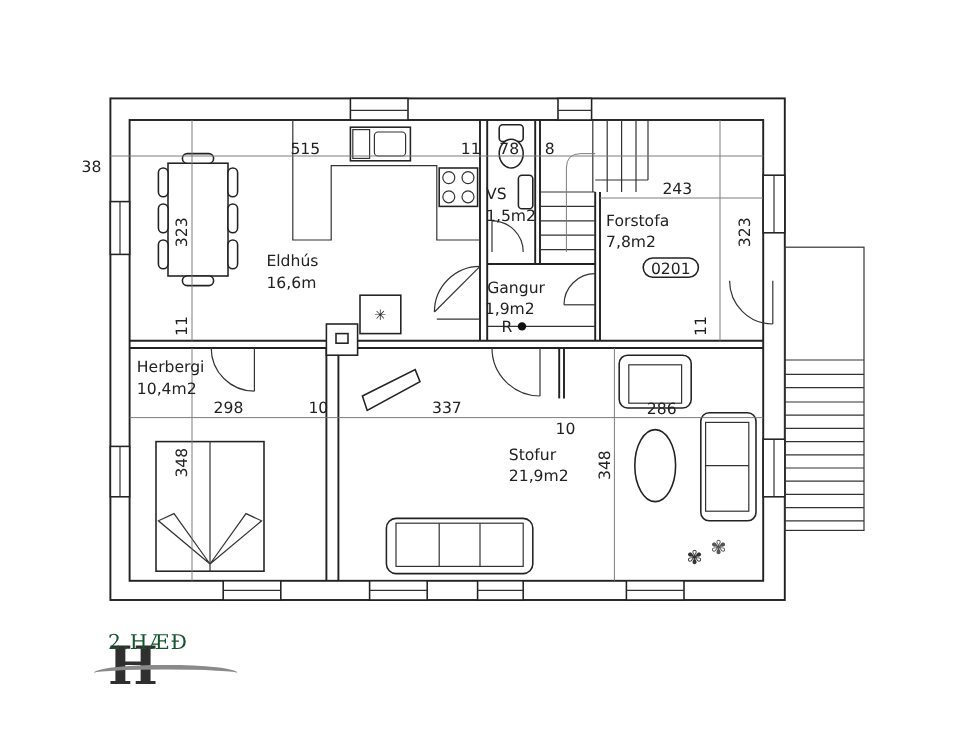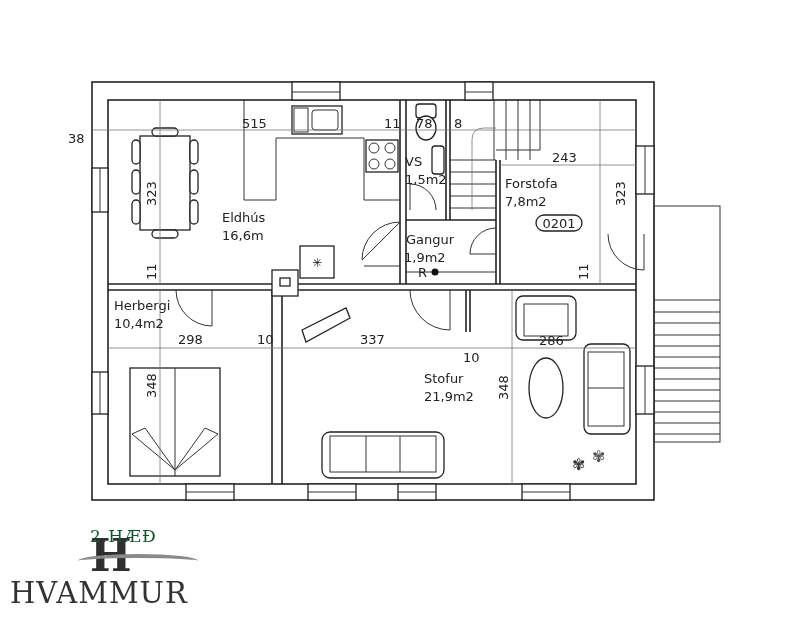--- a/index.html
+++ b/index.html
@@ -261,14 +261,13 @@
   <text class="dim" x="463" y="362">10</text>
   <text class="dim" x="539" y="345">286</text>
   <text class="dim" transform="translate(156,398) rotate(-90)">348</text>
   <text class="dim" transform="translate(508,400) rotate(-90)">348</text>
 </svg>
 
 <div class="logo">
   <div class="logo-h">H</div>
   <div class="logo-wave"></div>
   <div class="logo-top">2.HÆÐ</div>
-  <div class="logo-name">HVAMMUR</div>
 </div>
 
 </body></html>

